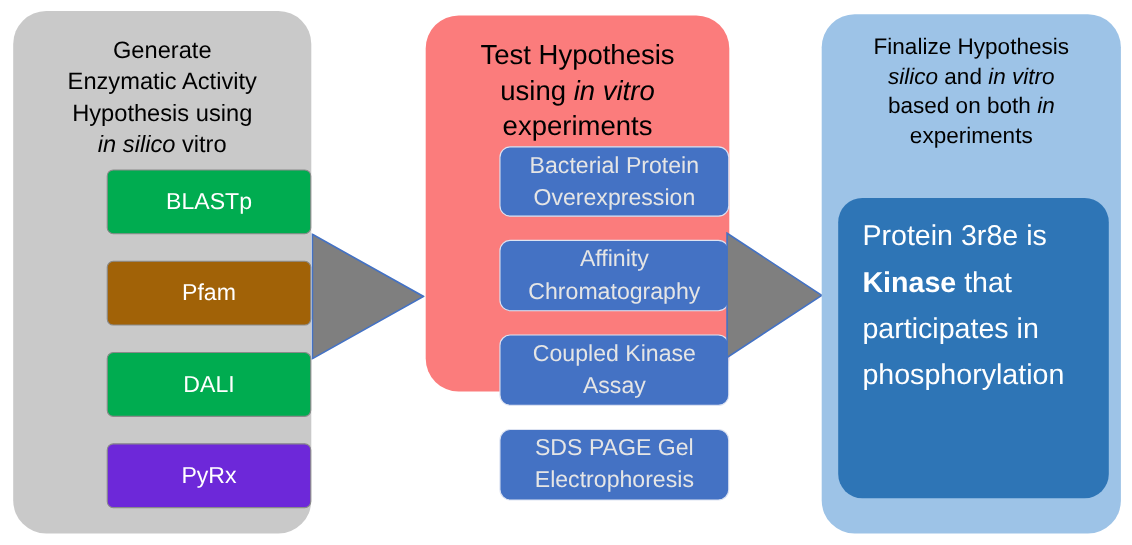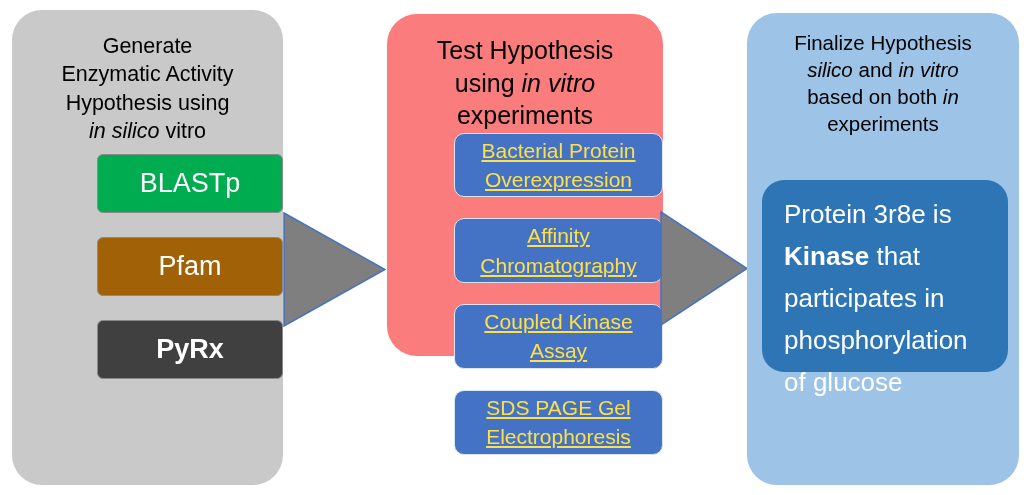--- a/index.html
+++ b/index.html
@@ -32,43 +32,42 @@
   .t-blue{padding-top:16px;font-size:20.5px;line-height:1.32;}
   .line{display:block;white-space:pre-wrap;}
   .line i{font-style:italic;}
 
   .tools{display:flex;flex-direction:column;gap:24px;margin-top:2px;}
   .tool-btn{
     width:186px;height:59px;
     border-radius:6px;
     border:1.5px solid #8a8a8a;
     color:#ffffff;
-    font-size:27px;
+    font-size:21px;
     display:flex;align-items:center;justify-content:center;
     box-sizing:border-box;
   }
 
   .experiments{display:flex;flex-direction:column;gap:21px;margin-top:1px;}
   .exp-box{
     width:209px;min-height:62px;
     border-radius:10px;
     border:1.5px solid #dde3f2;
-    color:#fde047;
+    color:#e5e5e5;
     font-size:21px;line-height:1.4;
     display:flex;align-items:center;justify-content:center;
     text-align:center;
     box-sizing:border-box;
     padding:2px 8px;
-    text-decoration:underline;
   }
 
   .conclusion-box{
     position:absolute;
     left:15px;top:167px;
-    width:246px;height:192px;
+    width:246px;height:273px;
     border-radius:22px;
     color:#ffffff;
     box-sizing:border-box;
     padding:13px 10px 0 22px;
     text-align:left;
   }
   .c-line{display:block;font-size:26px;line-height:42px;white-space:pre-wrap;}
   .c-line b{font-weight:bold;}
   .c-small{font-size:26px;}
 
@@ -82,21 +81,22 @@
   <section class="panel panel-gray" style="background-color: rgb(201, 201, 201);">
     <div class="panel-title t-gray">
       <span class="line">Generate</span>
       <span class="line">Enzymatic Activity</span>
       <span class="line">Hypothesis using</span>
       <span class="line"><i>in silico</i><span> vitro</span></span>
     </div>
     <div class="tools">
       <div class="tool-btn" style="background-color: rgb(0, 172, 80);">BLASTp</div>
       <div class="tool-btn" style="background-color: #a16207;">Pfam</div>
-      <div class="tool-btn" style="background-color: #404040; font-weight: bold;">PyRx</div>
+      <div class="tool-btn" style="background-color: rgb(0, 172, 80);">DALI</div>
+      <div class="tool-btn" style="background-color: #6d28d9;">PyRx</div>
     </div>
   </section>
 
   <svg class="arrow" style="left:283px;top:212px;" width="103" height="115" viewBox="0 0 103 115">
     <polygon points="1,1 102,57.5 1,114" stroke-width="1.5" fill="#7F7F7F" stroke="#4472C4"></polygon>
   </svg>
 
   <section class="panel panel-red" style="background-color: rgb(251, 124, 124);">
     <div class="panel-title t-red">
       <span class="line">Test Hypothesis</span>
@@ -120,17 +120,16 @@
       <span class="line">Finalize Hypothesis</span>
       <span class="line"><i>silico</i><span> and </span><i>in vitro</i></span>
       <span class="line"><span>based on both </span><i>in</i></span>
       <span class="line">experiments</span>
     </div>
     <div class="conclusion-box" style="background-color: rgb(46, 117, 182);">
       <span class="c-line">Protein 3r8e is</span>
       <span class="c-line"><b>Kinase</b><span> that</span></span>
       <span class="c-line">participates in</span>
       <span class="c-line c-small">phosphorylation</span>
-      <span class="c-line">of glucose</span>
     </div>
   </section>
 
 </div>
 
 </body></html>

